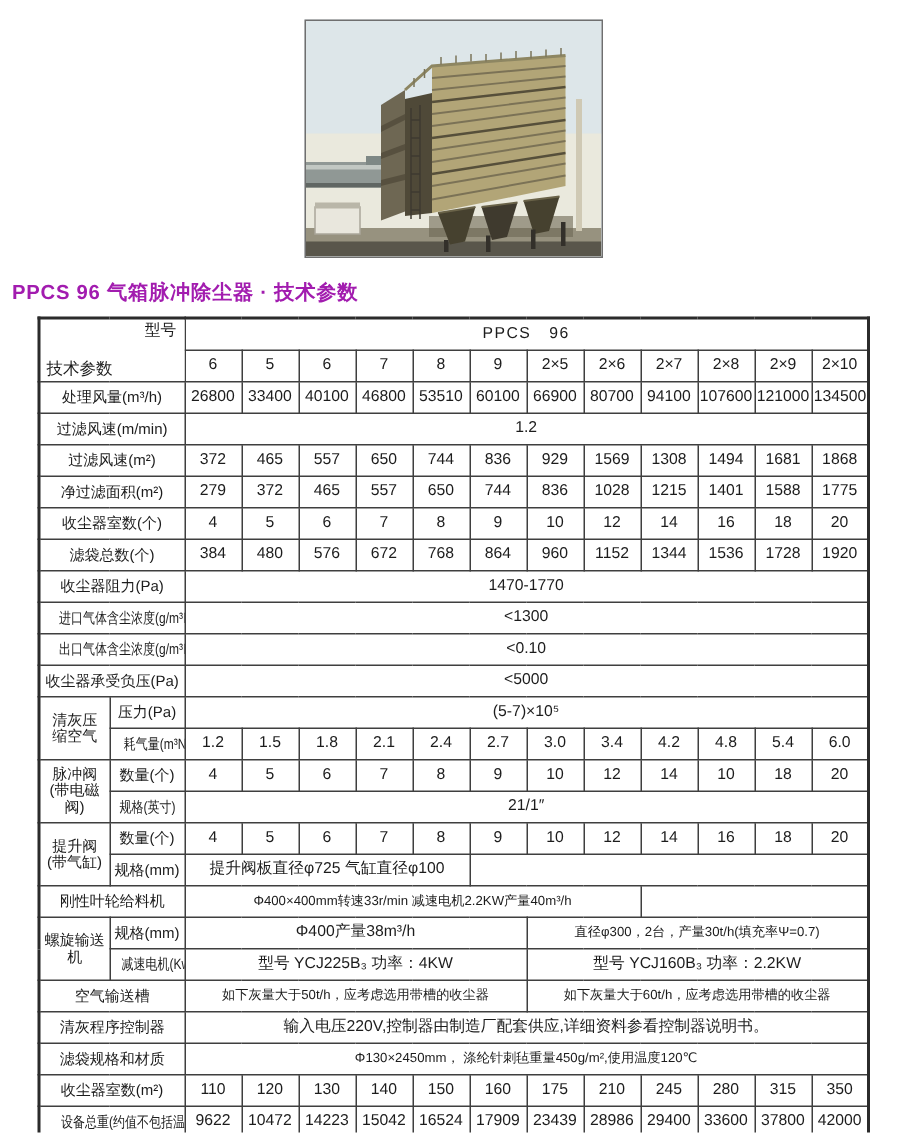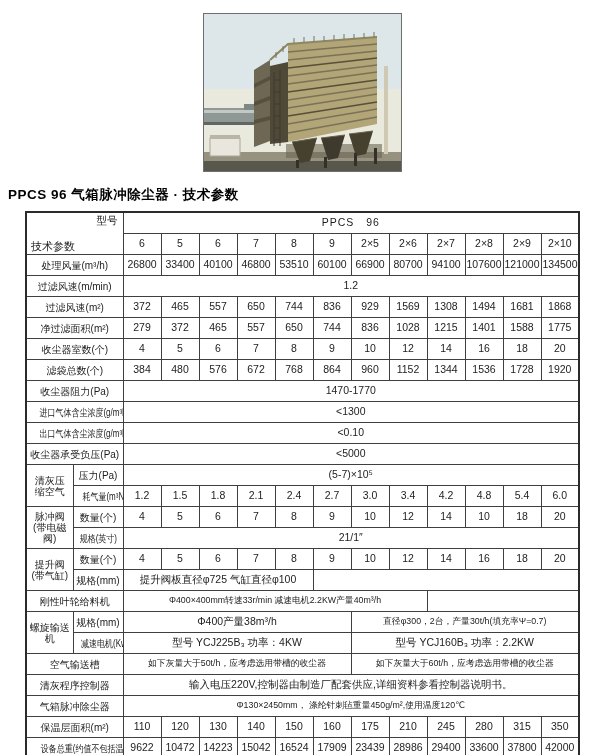--- a/index.html
+++ b/index.html
@@ -13,21 +13,21 @@
   
   .photo-wrap{
     width:197px;height:157px;margin:13px auto 0 auto;
     border:1px solid #6f6f6f;background:#dde6e9;overflow:hidden;
   }
   .photo-wrap svg{display:block;}
 
   
   .title{
     margin:14px 0 7px 8px;
-    font-size:13.5px;font-weight:bold;color:#000000;
+    font-size:13.5px;font-weight:bold;color:#a21caf;
     letter-spacing:0.5px;
   }
 
   
   table.spec{
     margin-left:25px;
     width:553px;
     border-collapse:collapse;
     table-layout:fixed;
     border:2px solid #2b2b2b;
@@ -373,25 +373,25 @@
         <tr>
           <td colspan="2" class="lab">空气输送槽</td>
           <td colspan="6" class="sm">如下灰量大于50t/h，应考虑选用带槽的收尘器</td>
           <td colspan="6" class="sm">如下灰量大于60t/h，应考虑选用带槽的收尘器</td>
         </tr>
         <tr>
           <td colspan="2" class="lab">清灰程序控制器</td>
           <td colspan="12">输入电压220V,控制器由制造厂配套供应,详细资料参看控制器说明书。</td>
         </tr>
         <tr>
-          <td colspan="2" class="lab">气箱脉冲除尘器</td>
+          <td colspan="2" class="lab">滤袋规格和材质</td>
           <td colspan="12" class="sm">Φ130×2450mm， 涤纶针刺毡重量450g/m²,使用温度120℃</td>
         </tr>
         <tr>
-          <td colspan="2" class="lab">保温层面积(m²)</td>
+          <td colspan="2" class="lab">收尘器室数(m²)</td>
           <td>110</td>
           <td>120</td>
           <td>130</td>
           <td>140</td>
           <td>150</td>
           <td>160</td>
           <td>175</td>
           <td>210</td>
           <td>245</td>
           <td>280</td>

